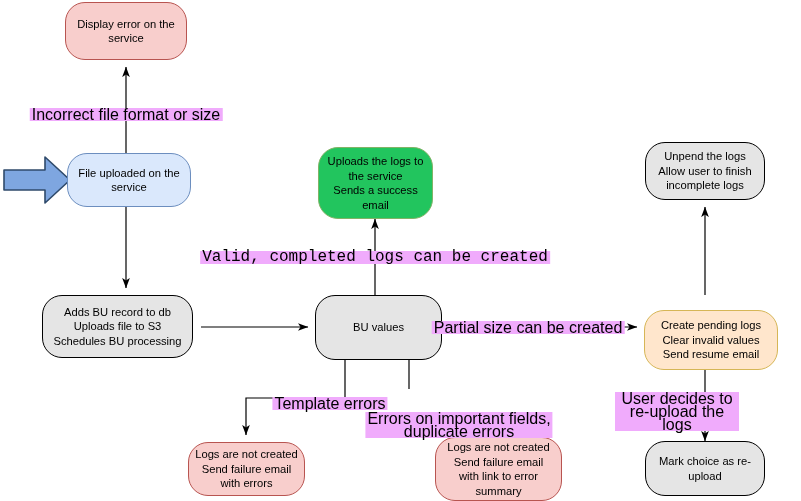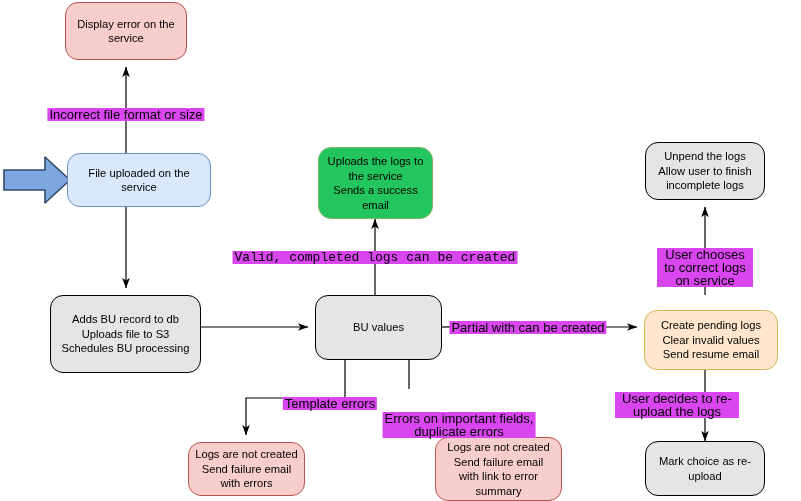--- a/index.html
+++ b/index.html
@@ -18,46 +18,46 @@
   #wires {
     position: absolute;
     left: 0; top: 0;
     width: 801px;
     height: 501px;
   }
   .node {
     position: absolute;
     box-sizing: border-box;
     border: 1px solid #000000;
-    border-radius: 13px;
+    border-radius: 20px;
     display: flex;
     align-items: center;
     justify-content: center;
     text-align: center;
     font-size: 11.2px;
     line-height: 14.5px;
     color: #000000;
     white-space: pre-line;
     padding: 2px 4px;
     background: #ffffff;
   }
   .n-pink   { background: #f8cecc; border-color: #b85450; }
   .n-blue   { background: #dae8fc; border-color: #6c8ebf; }
   .n-green  { background: #22c55e; border-color: #82b366; }
   .n-yellow { background: #ffe6cc; border-color: #d6b656; }
   .n-plain  { background: #e5e5e5; border-color: #000000; }
 
   .edge-label {
     position: absolute;
-    font-size: 13px;
+    font-size: 16px;
     line-height: 13px;
     color: #000000;
     text-align: center;
     white-space: pre-line;
-    background: #d946ef;
+    background: #f0abfc;
     padding: 0 2px;
     transform: translateX(-50%);
   }
 </style>
 </head>
 <body>
 
 <div id="canvas">
 
   <svg id="wires" viewBox="0 0 801 501" xmlns="http://www.w3.org/2000/svg">
@@ -86,24 +86,24 @@
     <path d="M498,416 L498,431" fill="none" stroke="#000000" stroke-width="1.2" marker-end="url(#ah)"></path>
 
     <path d="M705,295 L705,207" fill="none" stroke="#000000" stroke-width="1.2" marker-end="url(#ah)"></path>
 
     <path d="M705,360 L705,441" fill="none" stroke="#000000" stroke-width="1.2" marker-end="url(#ah)"></path>
   </svg>
 
   <div class="node n-pink" style="left:65px; top:2px; width:122px; height:58px;">Display error on the
 service</div>
 
-  <div class="node n-blue" style="left:67px; top:153px; width:144px; height:54px;">File uploaded on the
+  <div class="node n-blue" style="left:67px; top:153px; width:124px; height:54px;">File uploaded on the
 service</div>
 
-  <div class="node n-plain" style="left:50px; top:295px; width:151px; height:78px;">Adds BU record to db
+  <div class="node n-plain" style="left:42px; top:295px; width:151px; height:63px;">Adds BU record to db
 Uploads file to S3
 Schedules BU processing</div>
 
   <div class="node n-plain" style="left:315px; top:295px; width:127px; height:65px;">BU values</div>
 
   <div class="node n-green" style="left:318px; top:147px; width:115px; height:72px;">Uploads the logs to
 the service
 Sends a success
 email</div>
 
@@ -125,24 +125,23 @@
 summary</div>
 
   <div class="node n-plain" style="left:645px; top:441px; width:120px; height:55px;">Mark choice as re-
 upload</div>
 
   <div class="edge-label" style="left:126px; top:108px;">Incorrect file format or size</div>
 
 
   <div class="edge-label" style="left:375px; top:251px;font-family:Liberation Mono, monospace;">Valid, completed logs can be created</div>
 
-  <div class="edge-label" style="left:528px; top:321px;">Partial with can be created</div>
+  <div class="edge-label" style="left:528px; top:321px;">Partial size can be created</div>
 
   <div class="edge-label" style="left:330px; top:397px;">Template errors</div>
 
   <div class="edge-label" style="left:459px; top:384px;margin-top:28px;">Errors on important fields,
 duplicate errors</div>
 
-  <div class="edge-label" style="left:705px; top:248px;">User chooses to correct logs on service</div>
 
   <div class="edge-label" style="left:677px; top:392px;">User decides to re-upload the logs</div>
 
 </div>
 
 </body></html>

